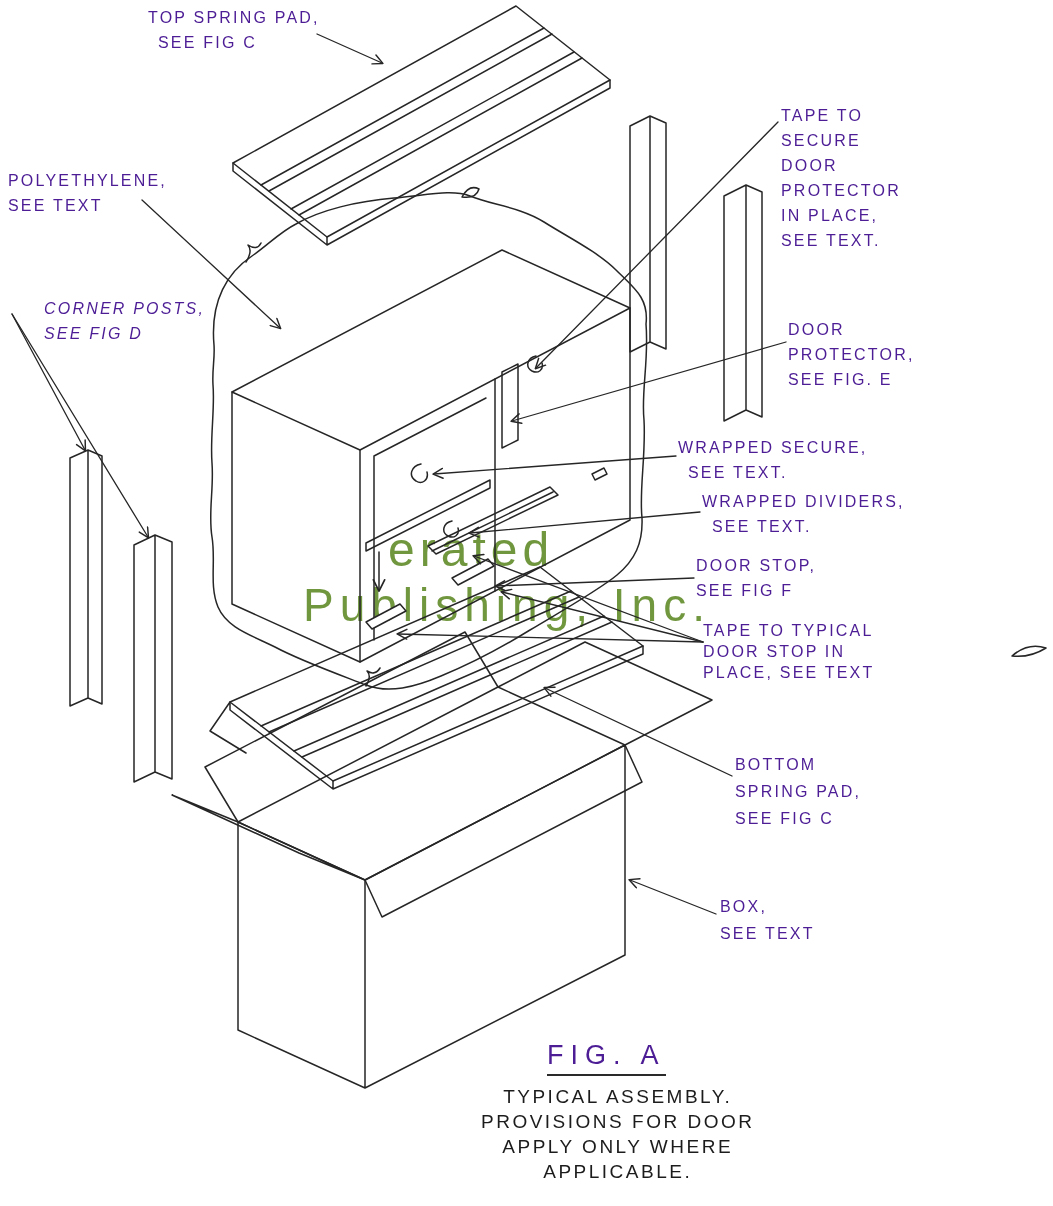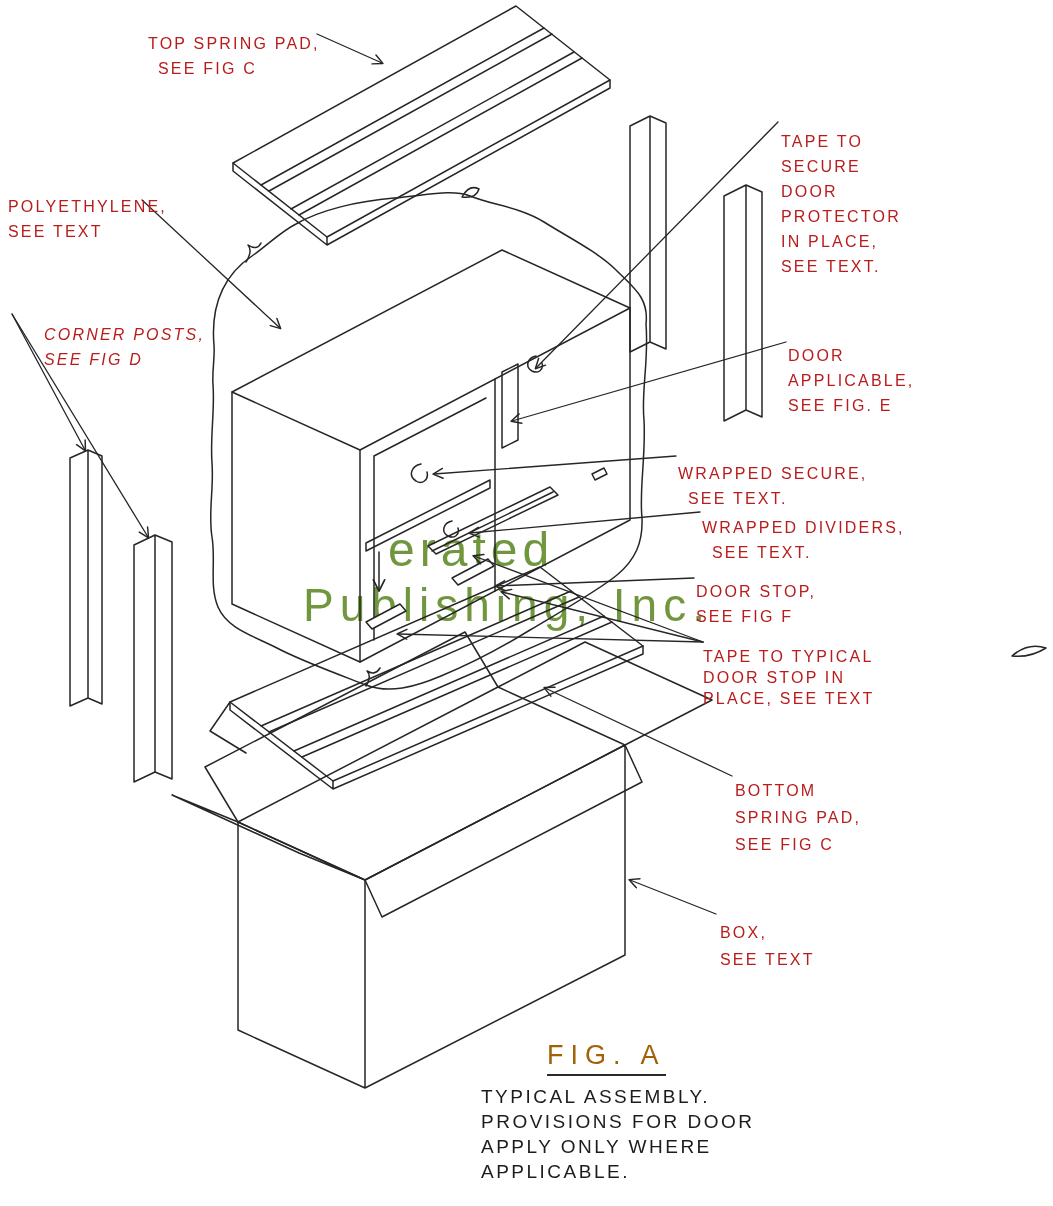--- a/index.html
+++ b/index.html
@@ -5,35 +5,35 @@
   html,body{margin:0;padding:0;background:#ffffff;}
   .page{
     position:relative;width:1053px;height:1206px;background:#fff;
     font-family:"Liberation Sans", sans-serif;overflow:hidden;
   }
   .art{position:absolute;left:0;top:0;}
   .art path{fill:none;stroke:#262626;stroke-width:1.5;stroke-linecap:round;stroke-linejoin:round;}
   .art path.fillw{fill:#ffffff;}
   .art g.leaders path{stroke-width:1.3;}
   .label{
-    position:absolute;color:#b91c1c;font-size:16px;letter-spacing:2.2px;
-    line-height:25px;white-space:nowrap;font-weight:500;margin-top:26px;
+    position:absolute;color:#4c1d95;font-size:16px;letter-spacing:2.2px;
+    line-height:25px;white-space:nowrap;font-weight:500;
   }
   .label .ln{display:block;}
   .label .indent{padding-left:10px;}
   .wm{position:absolute;color:#4d7c0f;opacity:.8;white-space:nowrap;font-weight:400;}
   .fig-title{
-    position:absolute;font-size:27px;letter-spacing:7px;color:#a16207;font-weight:500;
+    position:absolute;font-size:27px;letter-spacing:7px;color:#4c1d95;font-weight:500;
     border-bottom:2px solid #2a2a2a;padding-bottom:3px;white-space:nowrap;
   }
   .fig-caption{
     position:absolute;font-size:19px;letter-spacing:2.5px;line-height:25px;
     color:#1c1c1c;white-space:nowrap;font-weight:500;
   }
-  .fig-caption .ln{display:block;}
+  .fig-caption .ln{display:block;text-align:center;}
 </style>
 </head>
 <body>
 
 <div class="page">
 
   <div class="wm" style="left:388px;top:522px;font-size:48px;letter-spacing:5px;">erated</div>
   <div class="wm" style="left:303px;top:578px;font-size:46px;letter-spacing:6px;">Publishing, Inc.</div>
 
   <svg class="art" width="1053" height="1206" viewBox="0 0 1053 1206">
@@ -137,21 +137,21 @@
     <span class="ln">TAPE TO</span>
     <span class="ln">SECURE</span>
     <span class="ln">DOOR</span>
     <span class="ln">PROTECTOR</span>
     <span class="ln">IN PLACE,</span>
     <span class="ln">SEE TEXT.</span>
   </div>
 
   <div class="label" style="left:788px;top:317px;">
     <span class="ln">DOOR</span>
-    <span class="ln">APPLICABLE,</span>
+    <span class="ln">PROTECTOR,</span>
     <span class="ln">SEE FIG. E</span>
   </div>
 
   <div class="label" style="left:678px;top:435px;">
     <span class="ln">WRAPPED SECURE,</span>
     <span class="ln indent">SEE TEXT.</span>
   </div>
 
   <div class="label" style="left:702px;top:489px;">
     <span class="ln">WRAPPED DIVIDERS,</span>

